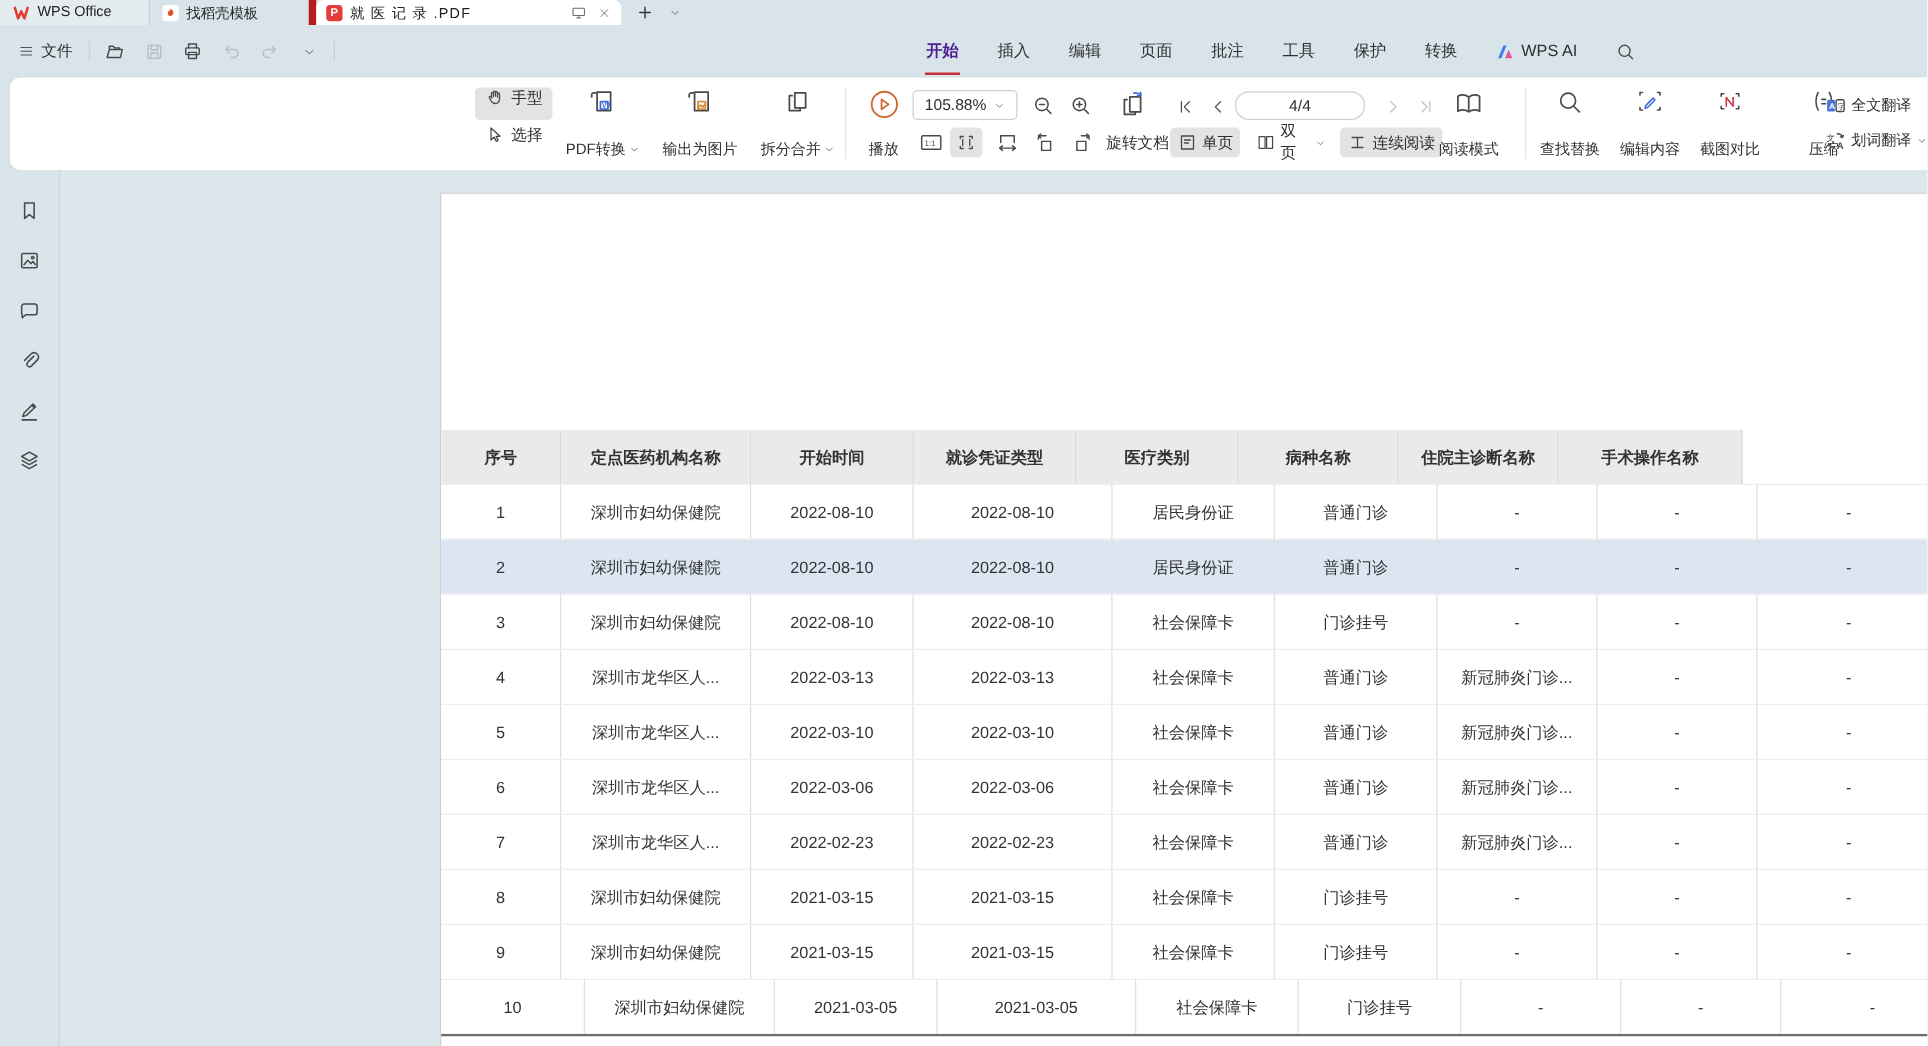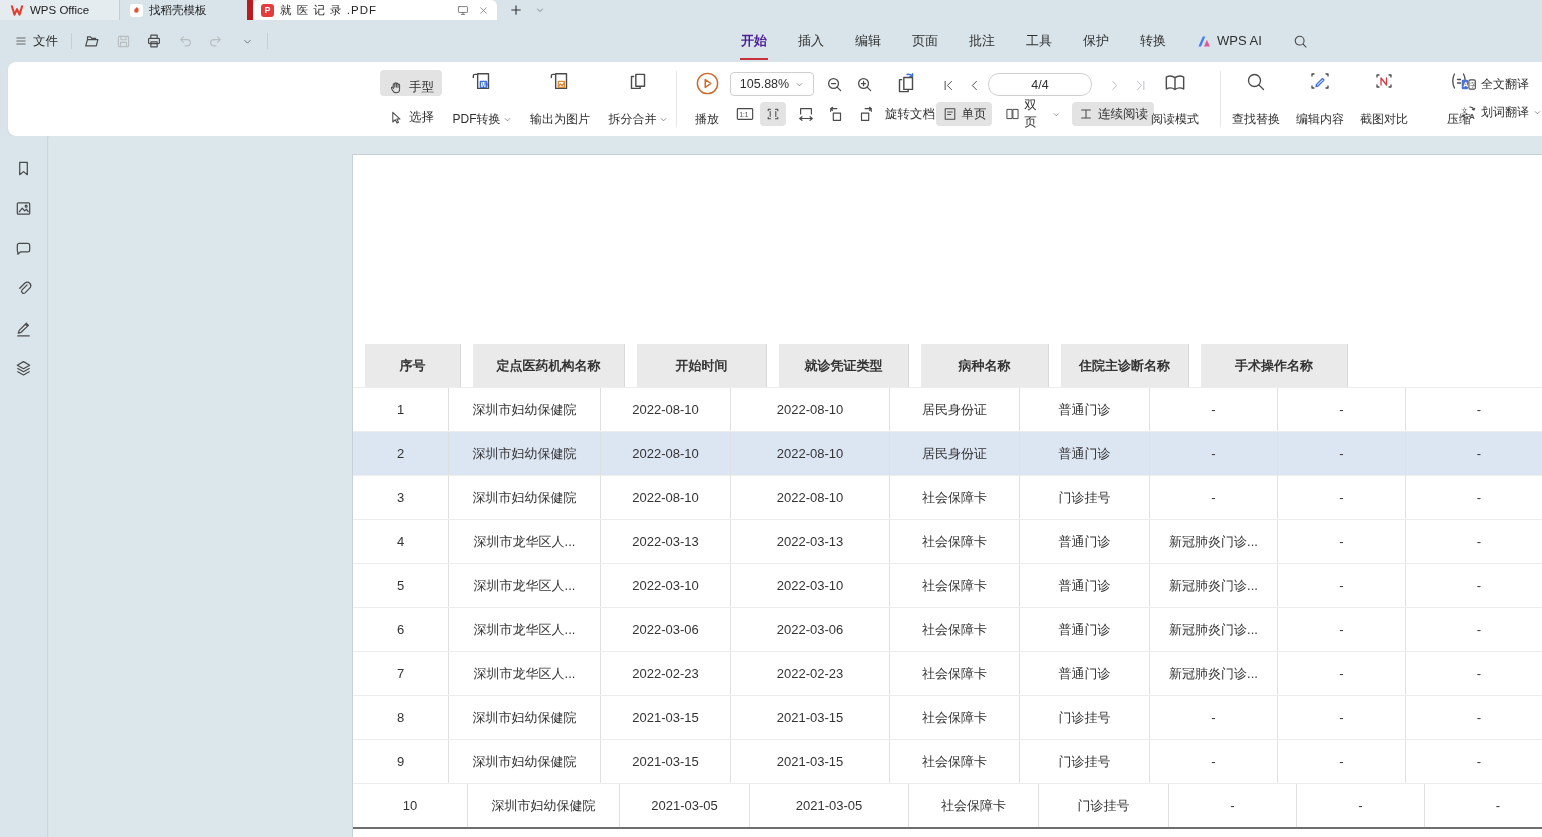--- a/index.html
+++ b/index.html
@@ -25,21 +25,21 @@
   .filebtn { display:flex; align-items:center; gap:5px; font-size:12.5px; padding:3px 4px; }
   .vdiv-s { width:1px; height:16px; background:#c4d0d6; }
   .qbtn { width:22px; height:22px; display:flex; align-items:center; justify-content:center; }
   .mright { position:absolute; left:740px; top:0; height:100%; display:flex; align-items:center; gap:29px; font-size:13px; }
   .mi { line-height:38px; padding:0 1px; cursor:default; }
   .mi.active { color:#4c1d95; font-weight:bold; box-shadow:inset 0 -2px 0 #c7303c; }
   .ai-item { display:flex; align-items:center; gap:5px; }
 
   
   .panel { position:absolute; left:8px; top:62px; width:1534px; height:74px; background:#fff; border-radius:8px 0 0 8px; box-shadow:0 1px 2px rgba(0,0,0,.05); }
-  .panel .g { position:absolute; display:flex; align-items:flex-end; justify-content:center; }
+  .panel .g { position:absolute; display:flex; align-items:flex-start; justify-content:center; }
   .toolrow { gap:5px; font-size:12.5px; height:26px; border-radius:4px; }
   .sel { background:#e3e3e3; }
   .vg { position:absolute; top:8px; height:58px; display:flex; flex-direction:column; align-items:center; justify-content:space-between; font-size:12px; }
   .vg .lbl { display:flex; align-items:center; gap:2px; white-space:nowrap; }
   .vdiv { position:absolute; top:9px; width:1px; height:56px; background:#e4e7e9; }
   .zoombox { position:absolute; left:722px; top:10px; width:84px; height:24px; border:1px solid #cfcfcf; border-radius:4px; display:flex; align-items:center; justify-content:center; gap:6px; font-size:12.5px; background:#fff; }
   .pagebox { position:absolute; left:980px; top:11px; width:104px; height:23px; border:1px solid #cfcfcf; border-radius:11px; display:flex; align-items:center; justify-content:center; font-size:12.5px; background:#fff; }
   .icbtn { position:absolute; width:24px; height:24px; display:flex; align-items:center; justify-content:center; border-radius:4px; }
   .r2btn { position:absolute; top:40px; height:24px; display:flex; align-items:center; justify-content:center; gap:4px; font-size:12.5px; border-radius:4px; padding:0 5px; }
   .hline { position:absolute; display:flex; align-items:center; gap:4px; font-size:12px; white-space:nowrap; }
@@ -47,21 +47,21 @@
   
   .sidebar { position:absolute; left:0; top:136px; bottom:0; width:48px; background:#d9e5ea; border-right:1px solid #ccd8dd; display:flex; flex-direction:column; align-items:center; padding-top:22px; gap:20px; }
   .sbtn { width:24px; height:20px; display:flex; align-items:center; justify-content:center; }
 
   
   .docarea { position:absolute; left:49px; top:136px; right:0; bottom:0; background:#dce7ec; overflow:hidden; }
   .page { position:absolute; left:303px; top:18px; right:-60px; bottom:-60px; background:#fff; border:1px solid #c7d2d8; }
   .pdftable { position:absolute; left:0; top:189px; border-bottom:2px solid #6e6e6e; filter:blur(.3px); }
   .trow { display:flex; }
   .tcell { flex:none; display:flex; align-items:center; justify-content:center; height:43px; font-size:13px; color:#333; border-right:1px solid #e0e0e0; white-space:nowrap; overflow:hidden; }
-  .thead .tcell { background:#eaeaea; font-weight:bold; border-right:1px solid #d9d9d9;margin-left:12px; }
+  .thead .tcell { background:#eaeaea; font-weight:bold; border-right:1px solid #d9d9d9; }
   .tbody .trow { background:#fff; border-top:1px solid #ededed; }
   .tbody .trow.hl { background:#dce6f3; }
 
   
   .ic { fill:none; stroke:#4a4a4a; stroke-width:1.3; stroke-linecap:round; stroke-linejoin:round; }
   .ic.dis { stroke:#b9bec2; }
   .ic.org  { stroke:#cd6a2d; }
   .ictext { fill:#4a4a4a; stroke:none; font-size:7px; font-family:"Liberation Sans",sans-serif; }
 </style>
 </head>
@@ -444,20 +444,21 @@
 
   <div class="docarea">
     <div class="page">
       <div class="pdftable" style="width: 1200px;">
           <div class="thead">
             <div class="trow">
               <div class="tcell" style="width: 96px;">序号</div>
               <div class="tcell" style="width: 152px;">定点医药机构名称</div>
               <div class="tcell" style="width: 130px;">开始时间</div>
               <div class="tcell" style="width: 130px;">就诊凭证类型</div>
+              <div class="tcell" style="width: 130px;">医疗类别</div>
               <div class="tcell" style="width: 128px;">病种名称</div>
               <div class="tcell" style="width: 128px;">住院主诊断名称</div>
               <div class="tcell" style="width: 147px;">手术操作名称</div>
             </div>
           </div>
           <div class="tbody">
             <div class="trow">
               <div class="tcell" style="width: 96px;">1</div>
               <div class="tcell" style="width: 152px;">深圳市妇幼保健院</div>
               <div class="tcell" style="width: 130px;">2022-08-10</div>

